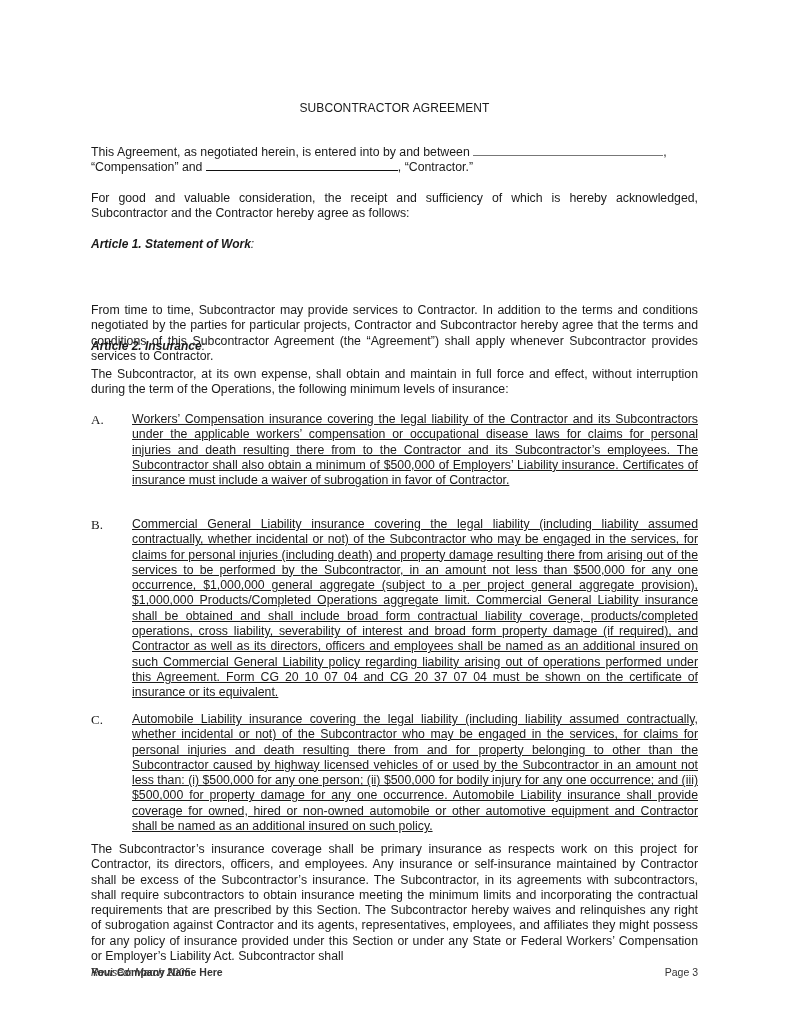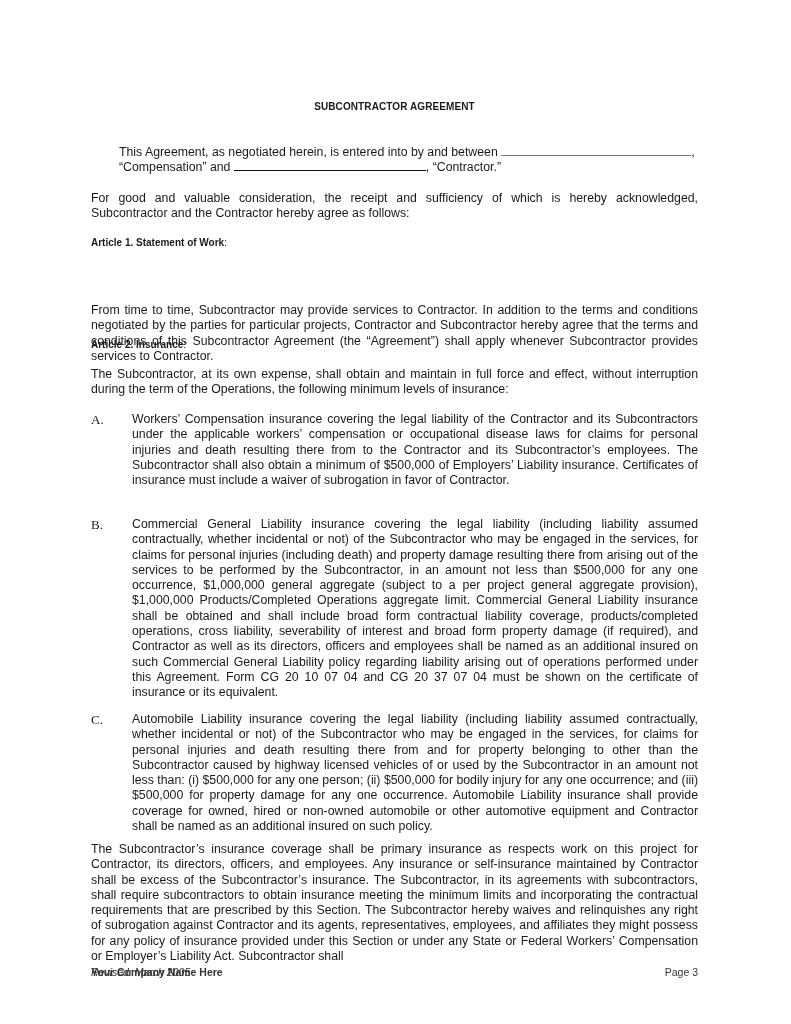--- a/index.html
+++ b/index.html
@@ -1,40 +1,40 @@
 <!DOCTYPE html>
 <html><head>
 <meta charset="utf-8">
 <style>
   html, body { margin:0; padding:0; background:#fff; }
   body { width:791px; height:1024px; position:relative; overflow:hidden;
          font-family:"Liberation Sans", sans-serif; color:#1a1a1a; }
   .page { position:absolute; left:91px; top:0; width:607px; }
   .title { position:absolute; top:101px; left:0; width:607px; text-align:center;
-           font-weight:bold; font-size:10px; letter-spacing:0.1px; }
+           font-weight:normal; font-size:12px; letter-spacing:0.1px; }
   .p { position:absolute; left:0; width:607px; font-size:12.3px; line-height:15.3px;
        text-align:justify; }
-  .h { position:absolute; left:0; font-size:10px; font-weight:bold; }
+  .h { position:absolute; left:0; font-size:12px; font-weight:bold;font-style:italic; }
   .h .colon { font-weight:normal; }
   .blank { display:inline-block; border-bottom:1px solid #222; height:10px; vertical-align:baseline; }
   .li { position:absolute; left:27px; width:580px; font-size:12.3px; line-height:15.3px; text-align:justify; }
   .li .letter { position:absolute; left:-27px; top:0; font-family:"Liberation Serif", serif; font-size:13px; }
-  .li .body { padding-left:14px; }
+  .li .body { padding-left:14px;text-decoration:underline; }
   .footer { position:absolute; top:966px; left:0; width:607px; font-size:10.5px; color:#333; }
   .footer .left { position:absolute; left:0; font-style:italic; }
   .footer .center { position:absolute; left:0; width:607px; font-weight:bold; }
   .footer .right { position:absolute; right:0; }
 </style>
 </head>
 <body>
 
 <div class="page">
   <div class="title">SUBCONTRACTOR AGREEMENT</div>
 
-  <div class="p" style="top:145px;margin-left:28px;">
+  <div class="p" style="top:145px;">
     <span>This Agreement, as negotiated herein, is entered into by and between</span>
     <span class="blank" style="width:190px; border-color:#777;"></span><span>,</span><br>
     <span>“Compensation” and</span>
     <span class="blank" style="width:192px; border-bottom:1.5px solid #111;"></span><span>, “Contractor.”</span>
   </div>
 
   <div class="p" style="top:191px;">For good and valuable consideration, the receipt and sufficiency of which is hereby acknowledged, Subcontractor and the Contractor hereby agree as follows:</div>
 
   <div class="h" style="top:237px;">
     <span>Article 1.  Statement of Work</span><span class="colon">:</span>

